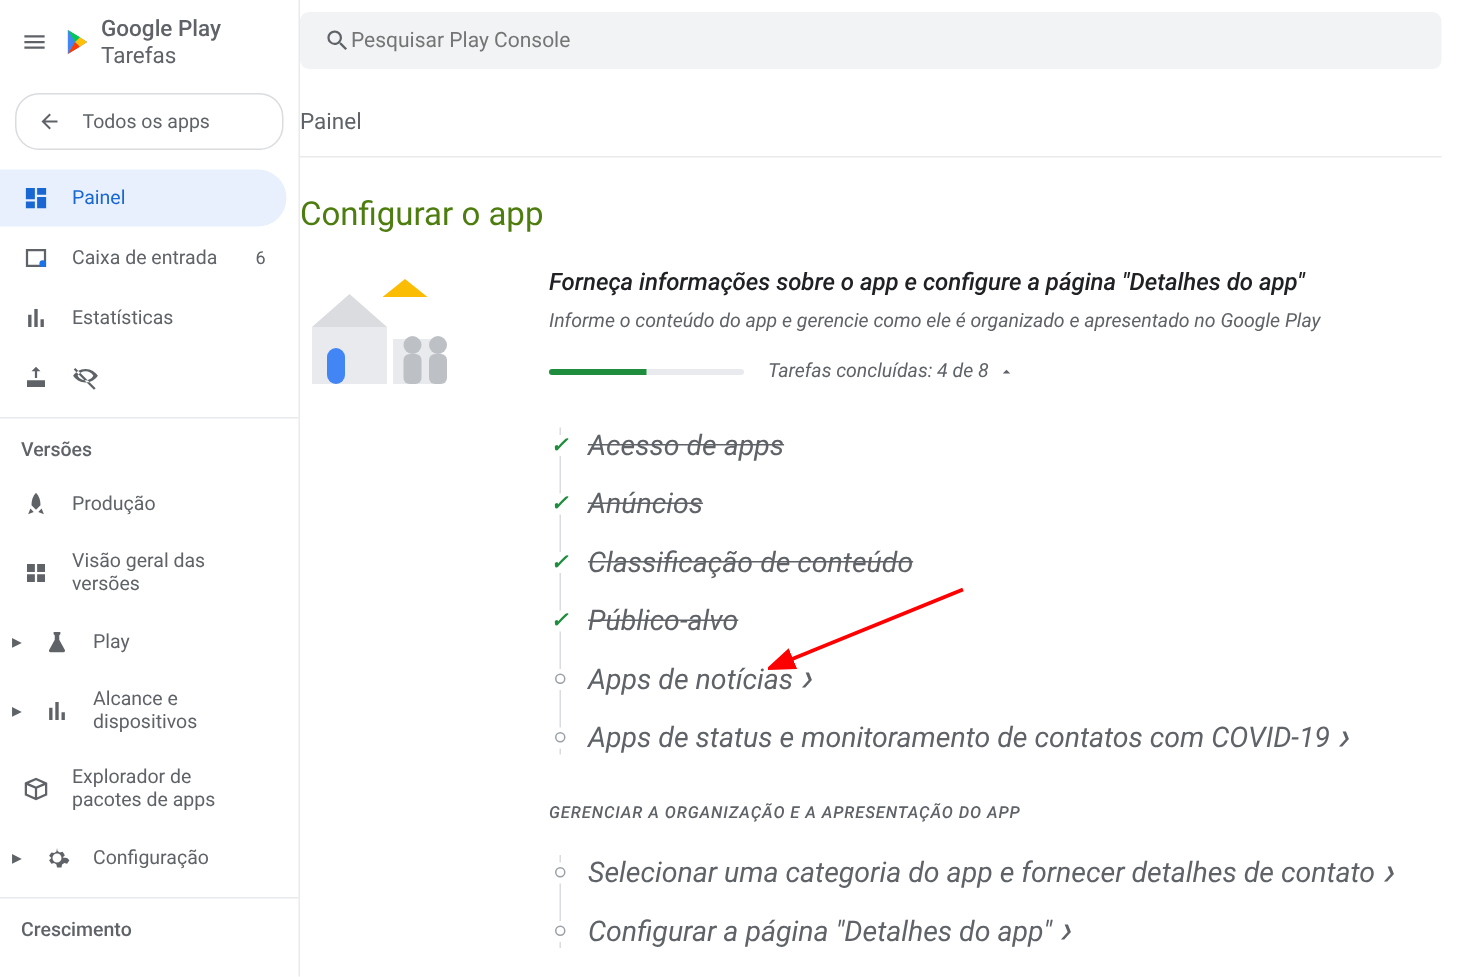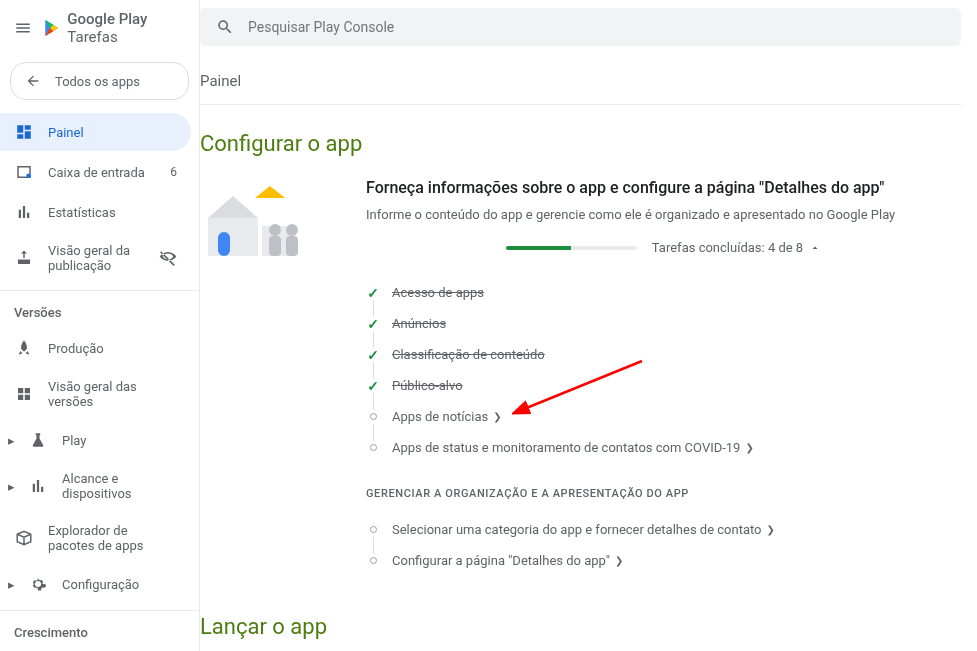--- a/index.html
+++ b/index.html
@@ -20,47 +20,47 @@
     .nav-item .icon { width: 20px; display: flex; justify-content: center; flex-shrink: 0; }
     .nav-item .label { flex: 1; }
     .nav-item .badge { font-size: 12px; color: #5f6368; }
     .nav-item .caret { width: 12px; margin-left: -6px; margin-right: -6px; color: #5f6368; }
     
     .nav-section-header { padding: 14px 14px 8px 14px; color: #5f6368; font-size: 13px; font-weight: 500; border-top: 1px solid #e8eaed; margin-top: 6px; }
     
     
     .main { flex: 1; display: flex; flex-direction: column; overflow-y: auto; }
     .search-wrap { padding: 8px 16px 8px 0; }
-    .search { background: #f1f3f4; border-radius: 6px; display: flex; align-items: center; padding: 10px 16px; gap: 14px; color: #5f6368; }
+    .search { background: #f1f3f4; border-radius: 6px; display: flex; align-items: center; padding: 10px 16px; color: #5f6368; }
     .search input { border: none; background: transparent; outline: none; flex: 1; font-size: 14px; color: #202124; }
     
     .page-title { font-size: 15px; color: #5f6368; padding: 18px 16px 14px 0; border-bottom: 1px solid #e8eaed; margin-right: 16px; }
     
     .section-heading { font-size: 22px; color: #4d7c0f; padding: 26px 16px 22px 0; }
     
     .config-row { display: flex; gap: 26px; padding-right: 16px; }
     .illustration { width: 140px; height: 70px; flex-shrink: 0; }
-    .config-content { flex: 1; }
+    .config-content { flex: 1; font-style: italic; }
     .config-title { font-size: 16px; font-weight: 500; color: #202124; margin-bottom: 10px; }
     .config-desc { font-size: 13px; color: #5f6368; margin-bottom: 18px; }
     
-    .progress-row { display: flex; align-items: center; gap: 16px; margin-bottom: 22px; justify-content: center; }
+    .progress-row { display: flex; align-items: center; gap: 16px; margin-bottom: 22px; }
     .progress-bar { width: 130px; height: 4px; background: #e8eaed; border-radius: 2px; overflow: hidden; }
     .progress-fill { height: 100%; background: #1e8e3e; width: 50%; }
     .progress-text { font-size: 13px; color: #5f6368; display: flex; align-items: center; gap: 6px; cursor: pointer; }
     
     .task-group-header { font-size: 11px; letter-spacing: 0.6px; color: #5f6368; font-weight: 500; margin-bottom: 14px; }
     
     .task-list { position: relative; padding-left: 26px; }
     .task-line { position: absolute; left: 7px; top: 8px; bottom: 8px; width: 1px; background: #dadce0; }
     .task-item { display: flex; align-items: center; gap: 12px; padding: 8px 0; position: relative; }
     .task-status { position: absolute; left: -26px; width: 14px; height: 14px; display: flex; align-items: center; justify-content: center; background: #fff; }
     .task-check { color: #1e8e3e; font-size: 14px; font-weight: bold; }
     .task-circle { width: 7px; height: 7px; border: 1px solid #9aa0a6; border-radius: 50%; background: #fff; }
-    .task-label { font-size: 13px; color: #5f6368; }
+    .task-label { font-size: 19px; color: #5f6368; }
     .task-label.done { text-decoration: line-through; }
     .task-chevron { color: #5f6368; font-size: 10px; margin-left: 2px; }
     .task-link { cursor: pointer; display: flex; align-items: center; gap: 3px; }
     
     .arrow-annotation { position: absolute; pointer-events: none; }
     
     svg { display: block; }
   </style>
 </head>
 <body>
@@ -120,21 +120,20 @@
     </span>
     <span class="label">Estatísticas</span>
   </div>
 
   <div class="nav-item">
     <span class="icon">
       <svg width="18" height="18" viewBox="0 0 24 24">
           <path fill="#5f6368" d="M12 2l4 4h-3v6h-2V6H8l4-4zM4 14h16v6H4z"></path>
         </svg>
     </span>
-    <span class="label">Visão geral da publicação</span>
     <span>
       <svg width="18" height="18" viewBox="0 0 24 24">
           <path fill="#5f6368" d="M12 6c3 0 5.5 1.5 7 4-1.5 2.5-4 4-7 4s-5.5-1.5-7-4c1.5-2.5 4-4 7-4zm0-2C7 4 3 7 1 10c2 3 6 6 11 6s9-3 11-6c-2-3-6-6-11-6zM3 3l18 18-1.5 1.5L1.5 4.5 3 3z"></path>
         </svg>
     </span>
   </div>
 
   <div class="nav-section-header">Versões</div>
 
   <div class="nav-item">

